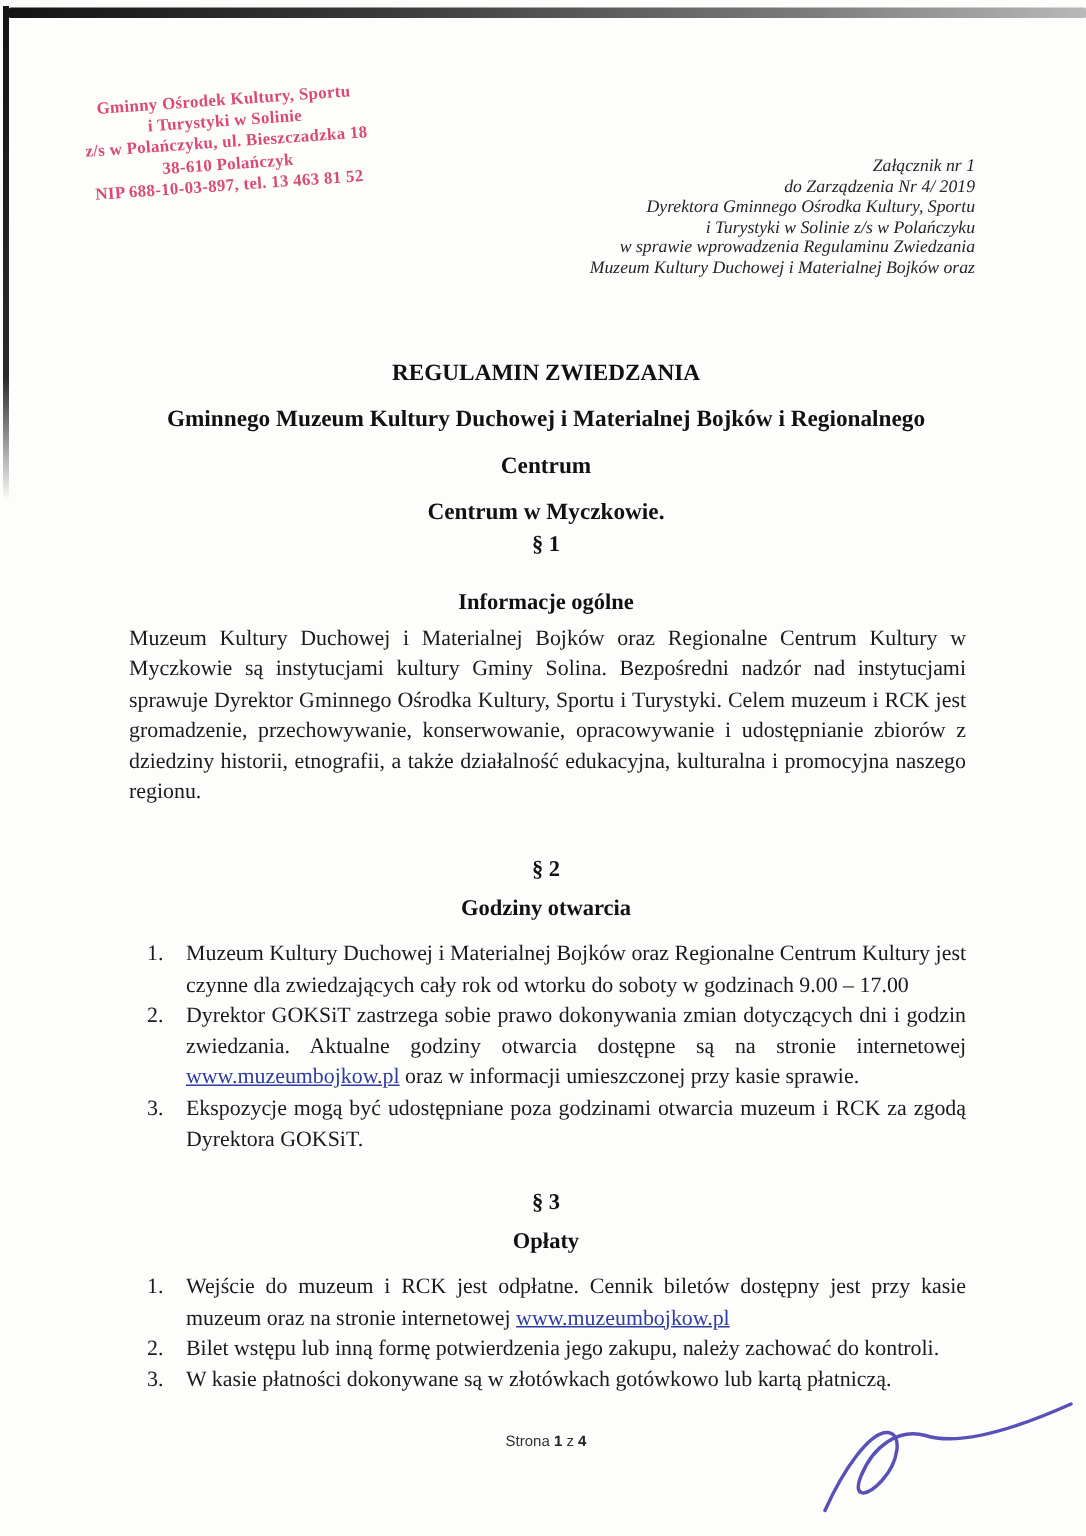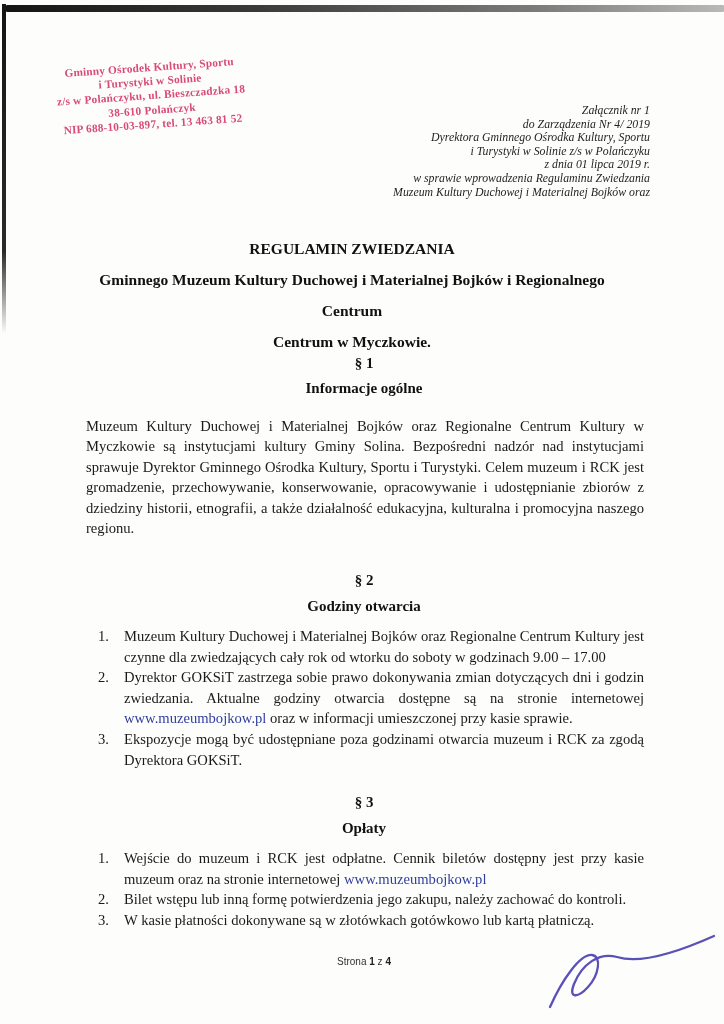--- a/index.html
+++ b/index.html
@@ -27,41 +27,41 @@
     font-weight: bold; font-size: 11.3px; line-height: 14.2px;
     text-align: center; letter-spacing: 0.2px;
   }
   
   .annex {
     position: absolute; right: 74px; top: 104px; width: 420px;
     font-style: italic; font-size: 11.8px; line-height: 13.6px;
     text-align: right; color: #242424;
   }
   .doc-title {
-    position: absolute; left: 72px; top: 233px; width: 560px;
+    position: absolute; left: 84px; top: 233px; width: 560px;
     font-weight: bold; font-size: 15.5px; line-height: 31px; text-align: center;
     color: #111;
   }
   .sec-num, .sec-head {
     position: absolute; left: 84px; width: 560px;
     font-weight: bold; font-size: 15px; text-align: center; color: #111;
   }
   .para {
     position: absolute; left: 86px; width: 558px;
     font-size: 14.6px; line-height: 20.4px; text-align: justify;
     color: #1a1a1a;
   }
   .olist {
     position: absolute; left: 98px; width: 546px;
     font-size: 14.6px; line-height: 20.6px; color: #1a1a1a;
   }
   .li { display: flex; align-items: flex-start; }
   .li .num { flex: 0 0 26px; }
   .li .txt { flex: 1 1 auto; text-align: justify; }
-  a.link { color: var(--link-color, #2f3e9e); cursor: pointer; }
+  a.link { color: var(--link-color, #2f3e9e); text-decoration: underline; cursor: pointer; }
   .footer {
     position: absolute; left: 84px; top: 956px; width: 560px;
     text-align: center; font-family: "Liberation Sans", sans-serif;
     font-size: 10px; color: #333;
   }
   .footer b { font-weight: bold; color: #222; }
   .signature { position: absolute; left: 540px; top: 925px; width: 184px; height: 90px; }
 </style>
 </head>
 <body>
@@ -77,33 +77,32 @@
     <div>z/s w Polańczyku, ul. Bieszczadzka 18</div>
     <div>38-610 Polańczyk</div>
     <div>NIP 688-10-03-897, tel. 13 463 81 52</div>
   </div>
 
   <div class="annex">
     <div>Załącznik nr 1</div>
     <div>do Zarządzenia Nr 4/ 2019</div>
     <div>Dyrektora Gminnego Ośrodka Kultury, Sportu</div>
     <div>i Turystyki w Solinie z/s w Polańczyku</div>
-    <div>z dnia 01 lipca 2019 r.</div>
     <div>w sprawie wprowadzenia Regulaminu Zwiedzania</div>
     <div>Muzeum Kultury Duchowej i Materialnej Bojków oraz</div>
   </div>
 
   <div class="doc-title">
     <div>REGULAMIN ZWIEDZANIA</div>
     <div>Gminnego Muzeum Kultury Duchowej i Materialnej Bojków i Regionalnego Centrum</div>
     <div>Centrum w Myczkowie.</div>
   </div>
 
   <div class="sec-num" style="top:355px">§ 1</div>
-  <div class="sec-head" style="top:380px">Informacje ogólne</div>
+  <div class="sec-head" style="top:394px">Informacje ogólne</div>
   <div class="para" style="top:416px">Muzeum Kultury Duchowej i Materialnej Bojków oraz Regionalne Centrum Kultury w Myczkowie są instytucjami kultury Gminy Solina. Bezpośredni nadzór nad instytucjami sprawuje Dyrektor Gminnego Ośrodka Kultury, Sportu i Turystyki. Celem muzeum i RCK jest gromadzenie, przechowywanie, konserwowanie, opracowywanie i udostępnianie zbiorów z dziedziny historii, etnografii, a także działalność edukacyjna, kulturalna i promocyjna naszego regionu.</div>
 
   <div class="sec-num" style="top:572px">§ 2</div>
   <div class="sec-head" style="top:598px">Godziny otwarcia</div>
   <div class="olist" style="top:626px">
     <div class="li">
       <span class="num">1.</span>
       <span class="txt"><span>Muzeum Kultury Duchowej i Materialnej Bojków oraz Regionalne Centrum Kultury jest czynne dla zwiedzających cały rok od wtorku do soboty w godzinach 9.00 – 17.00</span><span></span></span>
     </div>
     <div class="li">

